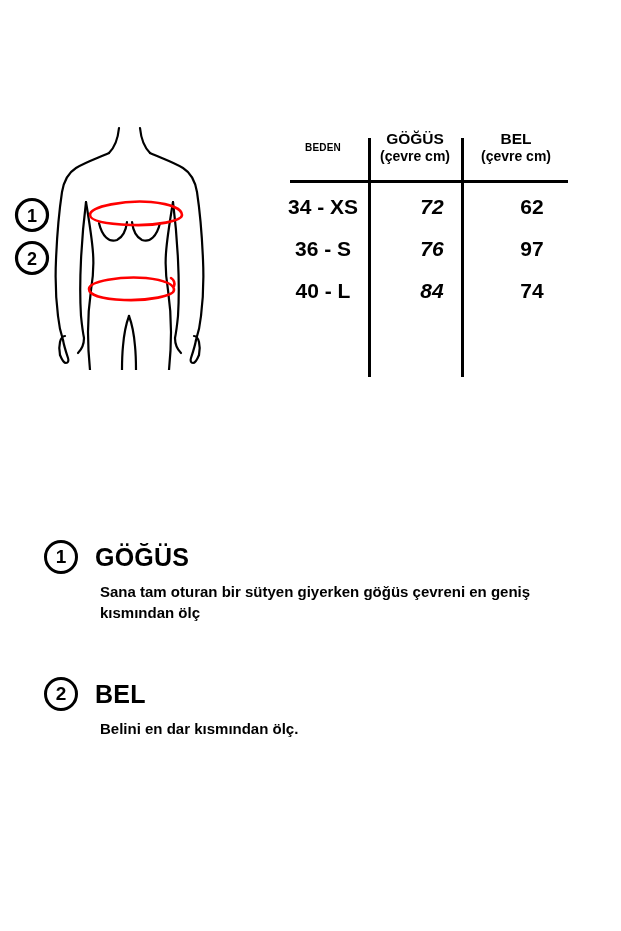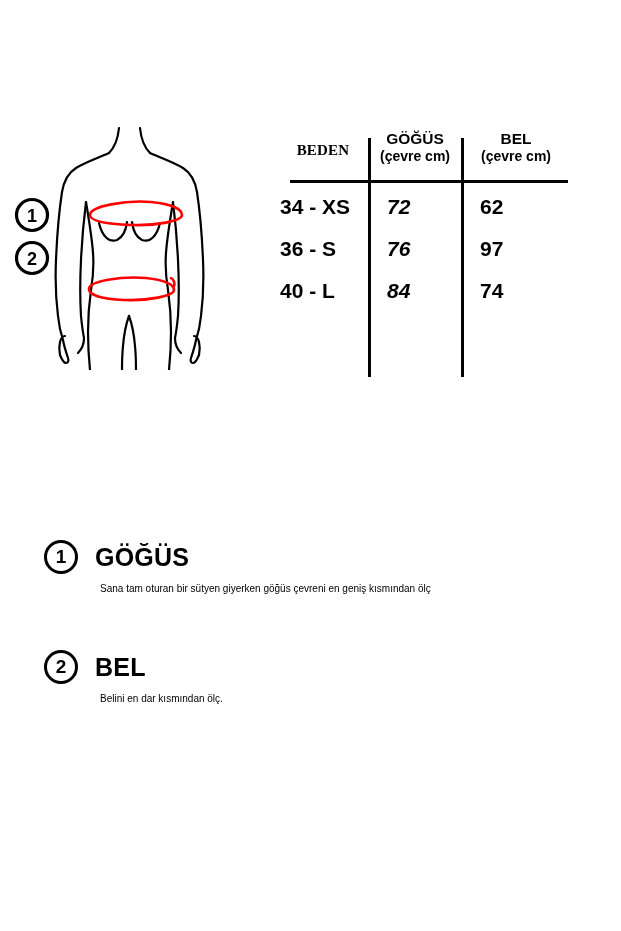--- a/index.html
+++ b/index.html
@@ -53,23 +53,22 @@
   .th {
     position: absolute;
     text-align: center;
     font-weight: bold;
     line-height: 1.18;
   }
   .th-beden {
     left: 0px;
     top: 14px;
     width: 86px;
-    font-size: 15px;
+    font-size: 10px;
     letter-spacing: 0.2px;
-    font-family: Liberation Serif, serif;
   }
   .th-gogus {
     left: 88px;
     top: 2px;
     width: 94px;
     font-size: 15.5px;
   }
   .th-bel {
     left: 184px;
     top: 2px;
@@ -109,21 +108,21 @@
   }
   .trow {
     position: relative;
     height: 42px;
   }
   .cell {
     position: absolute;
     font-weight: bold;
     font-size: 21px;
     line-height: 42px;
-    text-align: left;
+    text-align: center;
   }
   .cell-beden {
     left: 0px;
     width: 86px;
   }
   .cell-gogus {
     left: 107px;
     width: 90px;
     font-style: italic;
   }
@@ -159,22 +158,22 @@
   .legend-title {
     margin-left: 95px;
     font-size: 25px;
     font-weight: bold;
     line-height: 34px;
     letter-spacing: 0.2px;
   }
   .legend-desc {
     margin-left: 100px;
     margin-top: 8px;
-    font-size: 10px;
-    font-weight: normal;
+    font-size: 15px;
+    font-weight: bold;
     line-height: 1.38;
     width: 495px;
   }
   .gap-1 { height: 42px; }
   .gap-2 { height: 6px; }
 </style>
 </head>
 <body>
 
 <div class="top-area">

